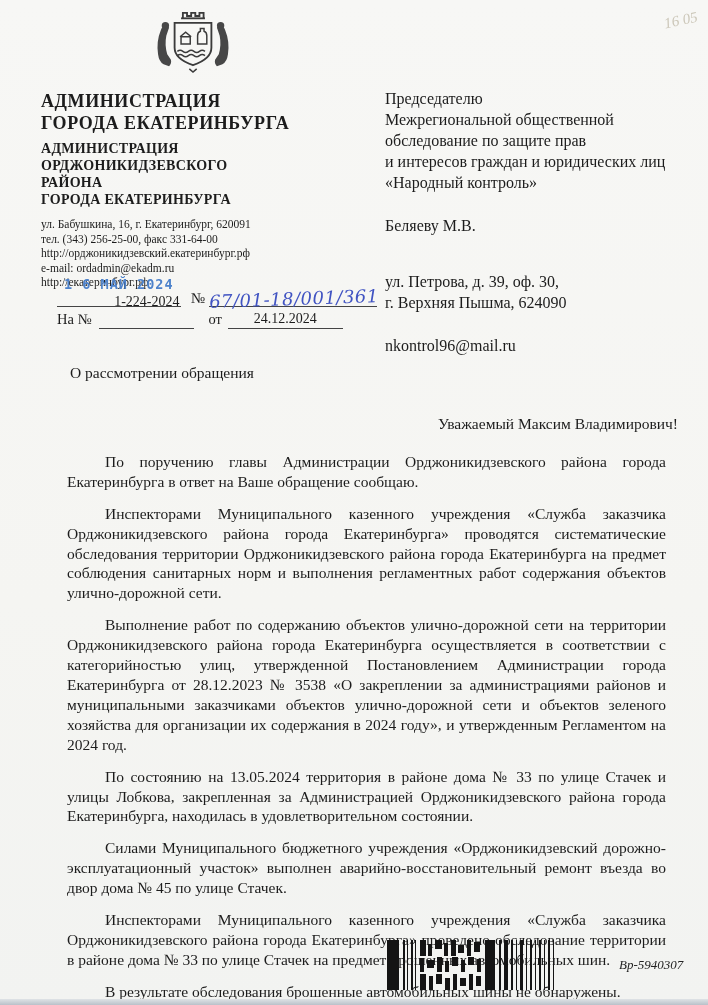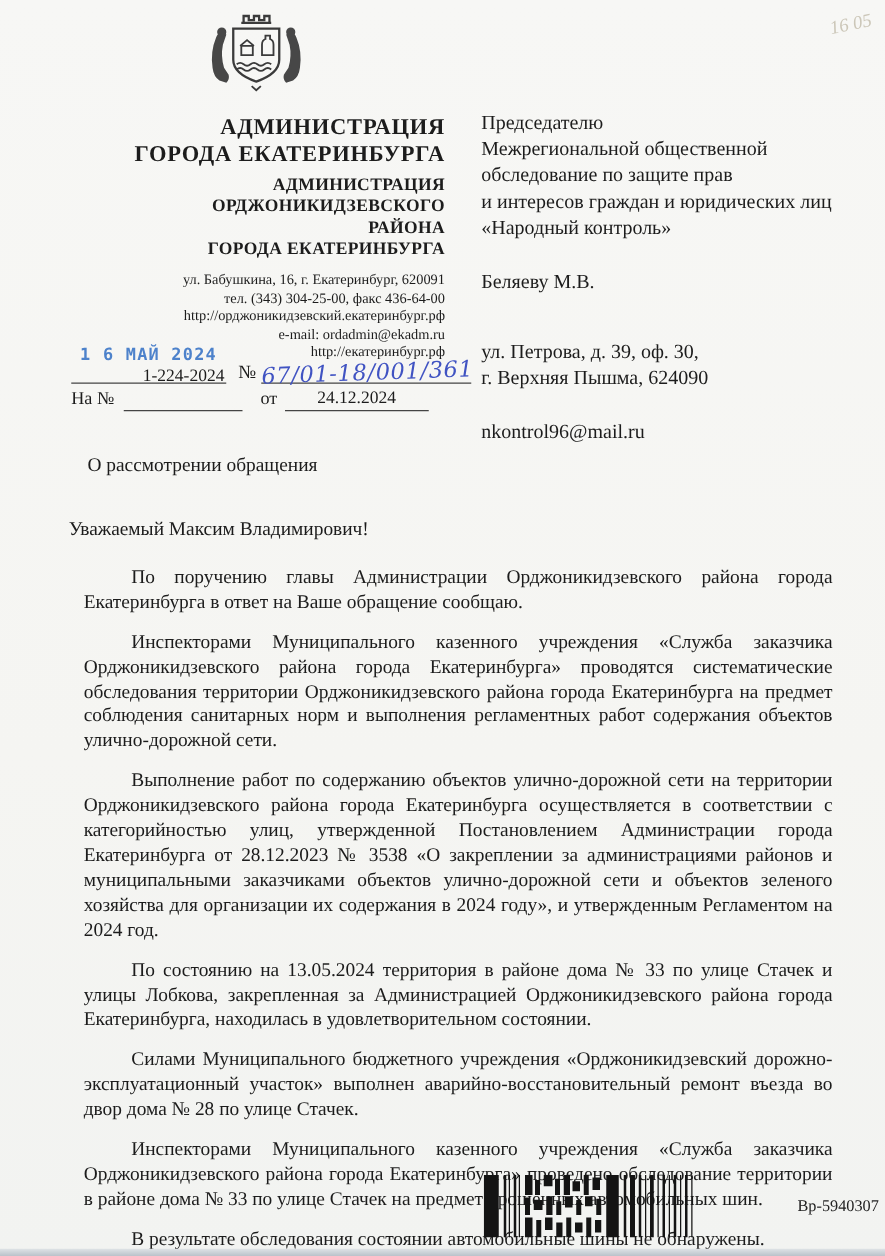--- a/index.html
+++ b/index.html
@@ -12,22 +12,22 @@
     color:#1c1c1c;
   }
   
   .pencil-note{
     position:absolute;top:12px;right:10px;
     font-style:italic;font-size:15px;color:rgba(150,140,110,0.45);
     transform:rotate(-12deg);
   }
   
   .letterhead{
-    position:absolute;left:53px;top:8px;width:303px;
-    text-align:right;
+    position:absolute;left:41px;top:8px;width:303px;
+    text-align:left;
   }
   .emblem{display:block;margin:0 auto 8px;}
   .org-name{font-weight:bold;font-size:18px;line-height:22px;letter-spacing:0.6px;}
   .district-name{font-weight:bold;font-size:14px;line-height:17px;margin-top:6px;letter-spacing:0.3px;}
   .contacts{font-size:11.5px;line-height:14.5px;margin-top:9px;}
   
   .ref{position:absolute;left:57px;top:281px;width:320px;font-size:14px;}
   .ref-row1{display:flex;align-items:flex-end;height:26px;}
   .stamp-box{
     width:133px;border-bottom:1px solid #444;text-align:center;
@@ -56,25 +56,25 @@
   }
   .recipient .name{margin-top:22px;}
   .recipient .addr{margin-top:35px;}
   .recipient .email{margin-top:22px;}
   
   .subject{position:absolute;left:70px;top:364px;font-size:15.5px;}
   .letter-body{
     position:absolute;left:55px;top:414px;width:623px;
     font-size:15.5px;line-height:19.9px;text-align:justify;
   }
-  .salutation{text-align:left;margin:0 0 18px 0;}
+  .salutation{text-align:right;margin:0 0 18px 0;}
   .letter-body p{margin:12px;text-indent:38px;}
   
   .barcode{position:absolute;left:387px;top:940px;}
-  .barcode-label{position:absolute;left:638px;top:957px;font-size:13px;color:#222;}
+  .barcode-label{position:absolute;left:619px;top:957px;font-size:13px;color:#222;font-style:italic;}
   .scan-edge{position:absolute;left:0;bottom:0;width:100%;height:6px;
     background:linear-gradient(180deg,#dfe3e6,#b9c1c9);}
 </style>
 </head>
 <body>
 
 <div class="page">
 
   <div class="pencil-note">16 05</div>
 
@@ -112,21 +112,21 @@
 
     <div class="district-name">
       <div>АДМИНИСТРАЦИЯ</div>
       <div>ОРДЖОНИКИДЗЕВСКОГО</div>
       <div>РАЙОНА</div>
       <div>ГОРОДА ЕКАТЕРИНБУРГА</div>
     </div>
 
     <div class="contacts">
       <div>ул. Бабушкина, 16, г. Екатеринбург, 620091</div>
-      <div>тел. (343) 304-25-00, факс 436-64-00</div>
+      <div>тел. (343) 256-25-00, факс 331-64-00</div>
       <div>http://орджоникидзевский.екатеринбург.рф</div>
       <div>e-mail: ordadmin@ekadm.ru</div>
       <div>http://екатеринбург.рф</div>
     </div>
   </div>
 
   <div class="ref">
     <div class="ref-row1">
       <div class="stamp-box">1 6 МАЙ 2024</div>
       <div class="num-label">№</div>
@@ -157,23 +157,23 @@
   </div>
 
   <div class="subject">О рассмотрении обращения</div>
 
   <div class="letter-body">
     <div class="salutation">Уважаемый Максим Владимирович!</div>
     <p>По поручению главы Администрации Орджоникидзевского района города Екатеринбурга в ответ на Ваше обращение сообщаю.</p>
     <p>Инспекторами Муниципального казенного учреждения «Служба заказчика Орджоникидзевского района города Екатеринбурга» проводятся систематические обследования территории Орджоникидзевского района города Екатеринбурга на предмет соблюдения санитарных норм и выполнения регламентных работ содержания объектов улично-дорожной сети.</p>
     <p>Выполнение работ по содержанию объектов улично-дорожной сети на территории Орджоникидзевского района города Екатеринбурга осуществляется в соответствии с категорийностью улиц, утвержденной Постановлением Администрации города Екатеринбурга от 28.12.2023 № 3538 «О закреплении за администрациями районов и муниципальными заказчиками объектов улично-дорожной сети и объектов зеленого хозяйства для организации их содержания в 2024 году», и утвержденным Регламентом на 2024 год.</p>
     <p>По состоянию на 13.05.2024 территория в районе дома № 33 по улице Стачек и улицы Лобкова, закрепленная за Администрацией Орджоникидзевского района города Екатеринбурга, находилась в удовлетворительном состоянии.</p>
-    <p>Силами Муниципального бюджетного учреждения «Орджоникидзевский дорожно-эксплуатационный участок» выполнен аварийно-восстановительный ремонт въезда во двор дома № 28 по улице Стачек.</p>
+    <p>Силами Муниципального бюджетного учреждения «Орджоникидзевский дорожно-эксплуатационный участок» выполнен аварийно-восстановительный ремонт въезда во двор дома № 45 по улице Стачек.</p>
     <p>Инспекторами Муниципального казенного учреждения «Служба заказчика Орджоникидзевского района города Екатеринбурга» проведено обследование территории в районе дома № 33 по улице Стачек на предмет брошенных автомобильных шин.</p>
-    <p>В результате обследования состоянии автомобильные шины не обнаружены.</p>
+    <p>В результате обследования брошенные автомобильных шины не обнаружены.</p>
   </div>
 
   <svg class="barcode" width="170" height="50" viewBox="0 0 170 50" aria-hidden="true">
     <g fill="#141414">
 
       <rect x="0" y="0" width="12" height="50"></rect>
       <rect x="16" y="0" width="2" height="50"></rect>
       <rect x="20" y="0" width="1" height="50"></rect>
       <rect x="24" y="0" width="2" height="50"></rect>
       <rect x="28" y="0" width="1" height="50"></rect>

